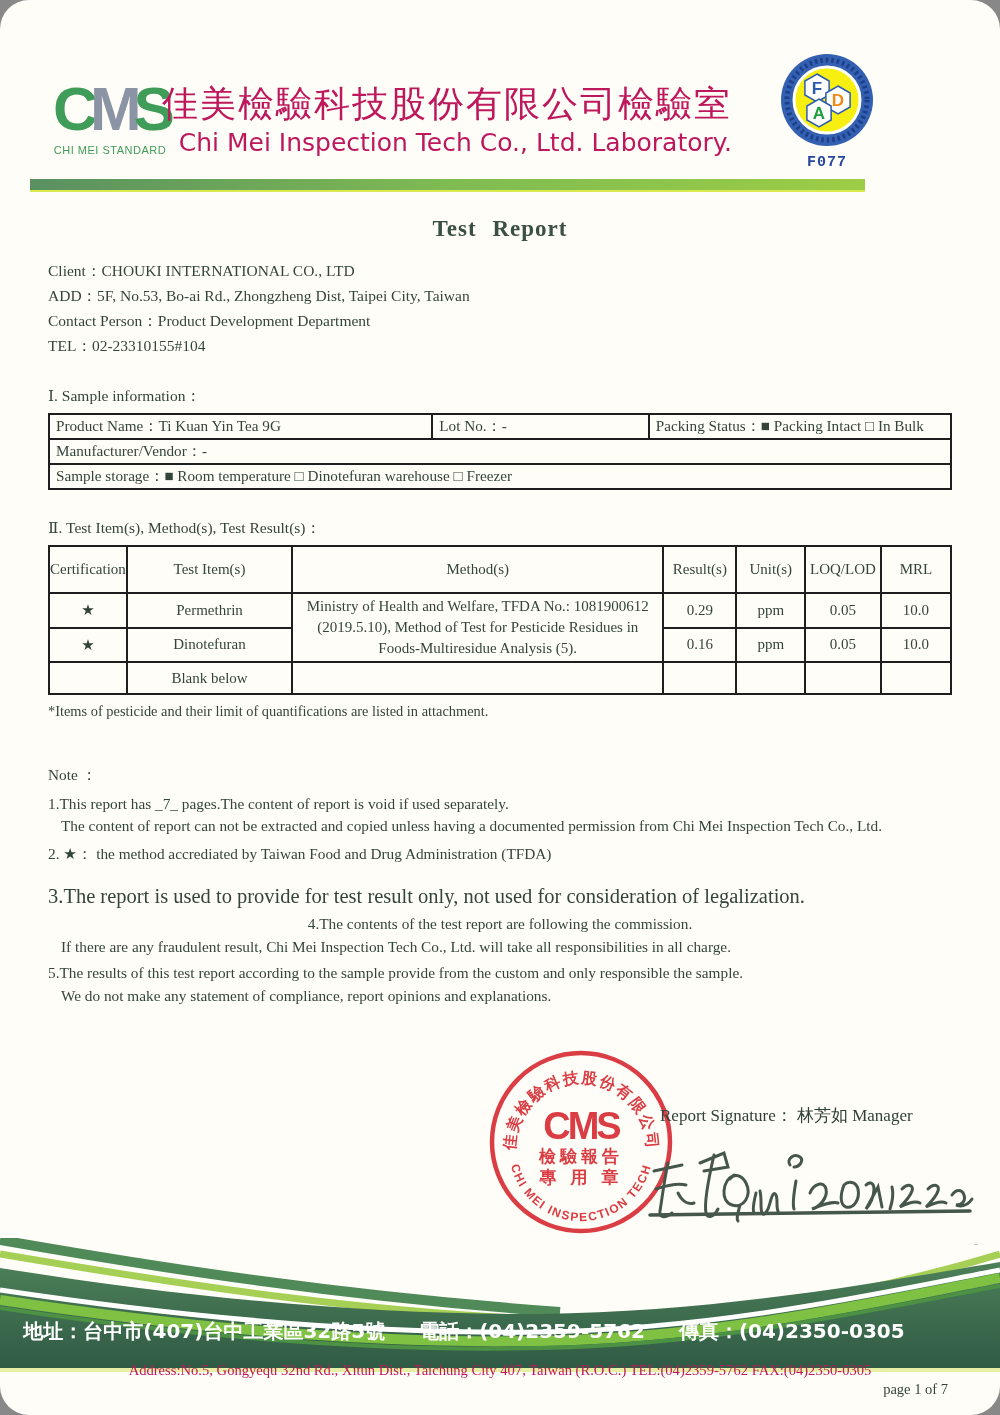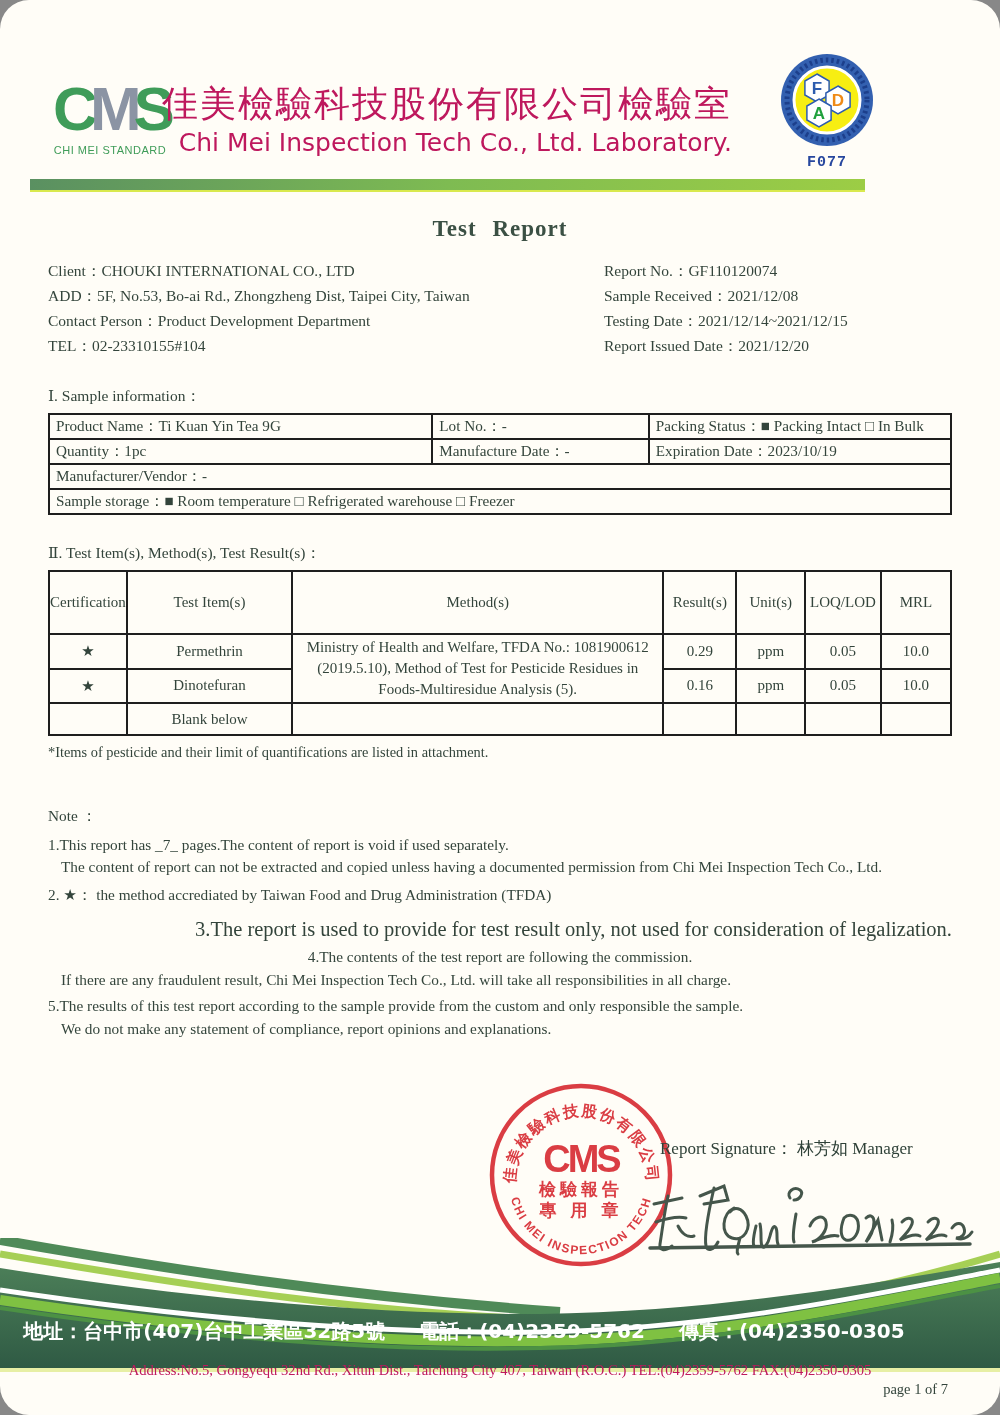--- a/index.html
+++ b/index.html
@@ -35,37 +35,37 @@
   .info-col div { font-size:15.5px; line-height:25px; white-space:nowrap; }
   .info-right { width:348px; }
   .sec-heading { font-size:15.5px; margin-top:28px; }
   table { width:100%; border-collapse:collapse; }
   .sample-table { margin-top:6px; }
   .sample-table td { border:2px solid #1e1e1e; font-size:15.2px; padding:1px 6px; height:24px; }
   .col-a { width:42.5%; } .col-b { width:24%; } .col-c { width:33.5%; }
   .intro-line { font-size:14.6px; margin-top:9px; }
   .tests-table { margin-top:6px; }
   .tests-table th, .tests-table td { border:2px solid #1e1e1e; font-weight:normal; font-size:15px; }
-  .tests-table th { height:63px; text-align:center; }
+  .tests-table th { height:47px; text-align:center; }
   .th-cert { font-size:10.5px; width:62px; }
   .th-item { width:170px; } .th-method { width:385px; }
   .th-result { width:74px; } .th-unit { width:70px; } .th-loq { width:76px; } .th-mrl { width:72px; }
   .tests-table td { height:33px; text-align:center; }
   .td-item { text-align:left; }
   .td-method { text-align:left; padding:2px 8px; line-height:21px; vertical-align:middle; }
   .td-cert { font-size:16px; }
   .blank-row td { height:32px; }
   .footnote { font-size:14.4px; margin-top:8px; }
   
   .note-block { margin-top:44px; }
   .note-block .nline { font-size:15.3px; line-height:22.5px; }
   .note-heading { margin-bottom:6px; }
   .nsub { padding-left:13px; }
   .n1 { margin-top:2px; } .n2 { margin-top:5px; }
-  .n3 { font-size:20.5px !important; line-height:27px !important; margin-top:10px;text-align:right; }
+  .n3 { font-size:20.5px !important; line-height:27px !important; margin-top:18px; }
   .n4 { margin-top:3px;text-align:center; } .n5 { margin-top:4px; }
   
   .sig-area { position:relative; height:205px; margin-top:42px; }
   .stamp { position:absolute; left:440px; top:0; }
   .sig-label { position:absolute; left:612px; top:55px; font-size:17px; color:#2f4138; white-space:nowrap; }
   .sig-draw { position:absolute; left:600px; top:92px; }
   
   .footer-wave { position:absolute; left:0; top:1238px; width:1000px; height:140px; }
   .footer-zh { position:absolute; left:0; top:1318px; width:928px; display:flex;
     justify-content:center; gap:34px; font-family:"DejaVu Sans","Liberation Sans",sans-serif;
@@ -109,47 +109,36 @@
 
     <div class="test-report">Test Report</div>
 
     <div class="info-row">
       <div class="info-col info-left">
         <div>Client：CHOUKI INTERNATIONAL CO., LTD</div>
         <div>ADD：5F, No.53, Bo-ai Rd., Zhongzheng Dist, Taipei City, Taiwan</div>
         <div>Contact Person：Product Development Department</div>
         <div>TEL：02-23310155#104</div>
       </div>
-      <div class="info-col info-right">
-        <div>Report No.：GF110120074</div>
-        <div>Sample Received：2021/12/08</div>
-        <div>Testing Date：2021/12/14~2021/12/15</div>
-        <div>Report Issued Date：2021/12/20</div>
-      </div>
     </div>
 
     <div class="sec-heading">Ⅰ. Sample information：</div>
 
     <table class="sample-table">
       <tbody>
           <tr>
         <td class="col-a">Product Name：Ti Kuan Yin Tea 9G</td>
         <td class="col-b">Lot No.：-</td>
         <td class="col-c">Packing Status：■ Packing Intact □ In Bulk</td>
       </tr>
       <tr>
-        <td>Quantity：1pc</td>
-        <td>Manufacture Date：-</td>
-        <td>Expiration Date：2023/10/19</td>
-      </tr>
-      <tr>
         <td colspan="3">Manufacturer/Vendor：-</td>
       </tr>
       <tr>
-        <td colspan="3">Sample storage：■ Room temperature □ Refrigerated warehouse □ Freezer</td>
+        <td colspan="3">Sample storage：■ Room temperature □ Dinotefuran warehouse □ Freezer</td>
       </tr>
     </tbody>
       </table>
 
     <div class="sec-heading">Ⅱ. Test Item(s), Method(s), Test Result(s)：</div>
 
     <table class="tests-table">
       <tbody>
           <tr>
         <th class="th-cert">Certification</th>

